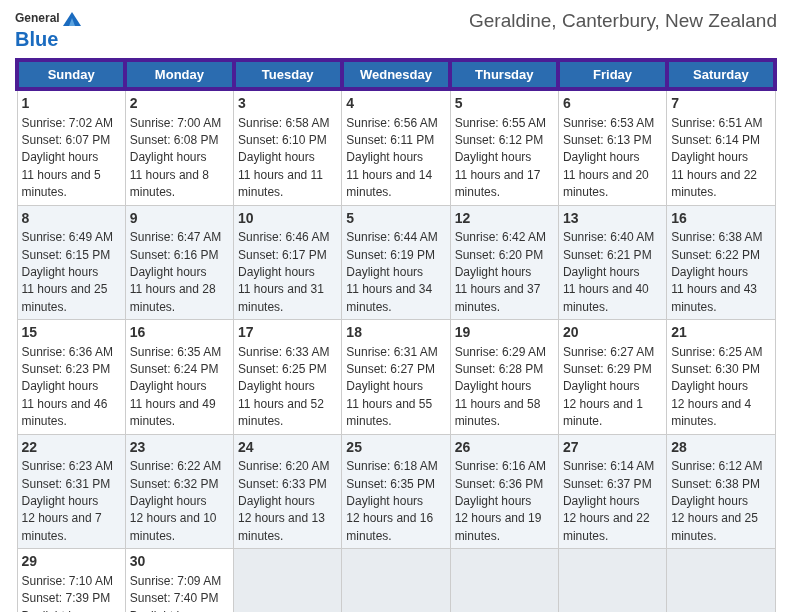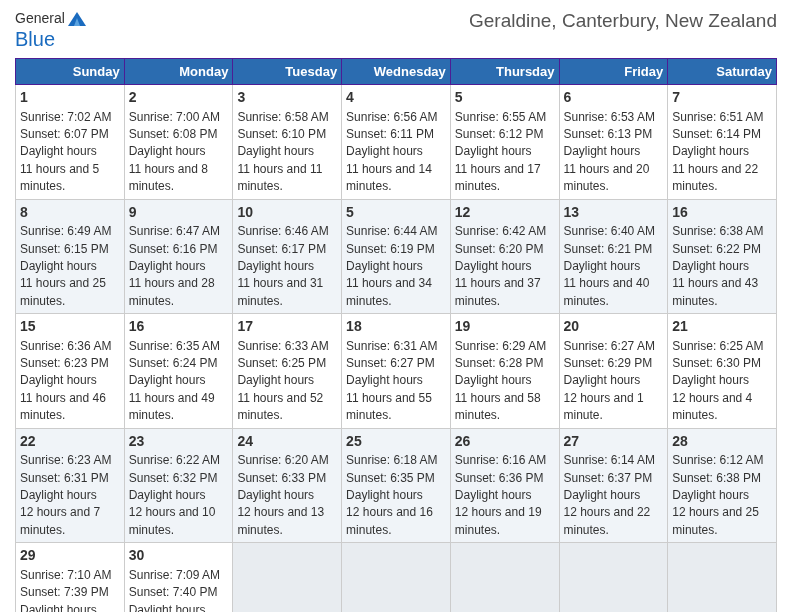--- a/index.html
+++ b/index.html
@@ -39,24 +39,24 @@
     }
     table {
       width: 100%;
       border-collapse: collapse;
       font-size: 10px;
     }
     thead th {
       background-color: #2b6cb0;
       color: white;
       padding: 5px 4px;
-      text-align: right;
+      text-align: center;
       font-size: 13px;
       font-weight: bold;
-      border: 1px solid #4c1d95;
+      border: 4px solid #4c1d95;
     }
     td {
       border: 1px solid #ccc;
       vertical-align: top;
       padding: 3px 4px;
       width: calc(100% / 7);
       height: 82px;
       color: #333;
       font-size: 10px;
       line-height: 1.4;
@@ -85,27 +85,27 @@
       background-color: #e8ecf0 !important;
     }
   </style>
 </head>
 <body>
 
 <div class="container">
   <div class="header">
     <div class="logo">
       <div>
-        <div style="font-size:14px;font-weight:normal;line-height:1.1;">
+        <div style="font-size:12px;font-weight:bold;line-height:1.1;">
           <span style="color:#333;">General</span><svg width="22" height="18" viewBox="0 0 22 18" style="vertical-align:middle;margin:0 1px;">
               <polygon points="2,16 11,2 20,16" fill="#1a6bbf"></polygon>
               <polygon points="8,16 11,8 14,16" fill="#5ba3e0"></polygon>
             </svg>
         </div>
-        <div style="font-size:20px;font-weight:normal;color:#1a6bbf;line-height:1.1;">Blue</div>
+        <div style="font-size:20px;font-weight:bold;color:#1a6bbf;line-height:1.1;">Blue</div>
       </div>
     </div>
     <div class="title-block">
       <div class="subtitle">Geraldine, Canterbury, New Zealand</div>
     </div>
   </div>
 
   <table>
     <thead>
       <tr>

